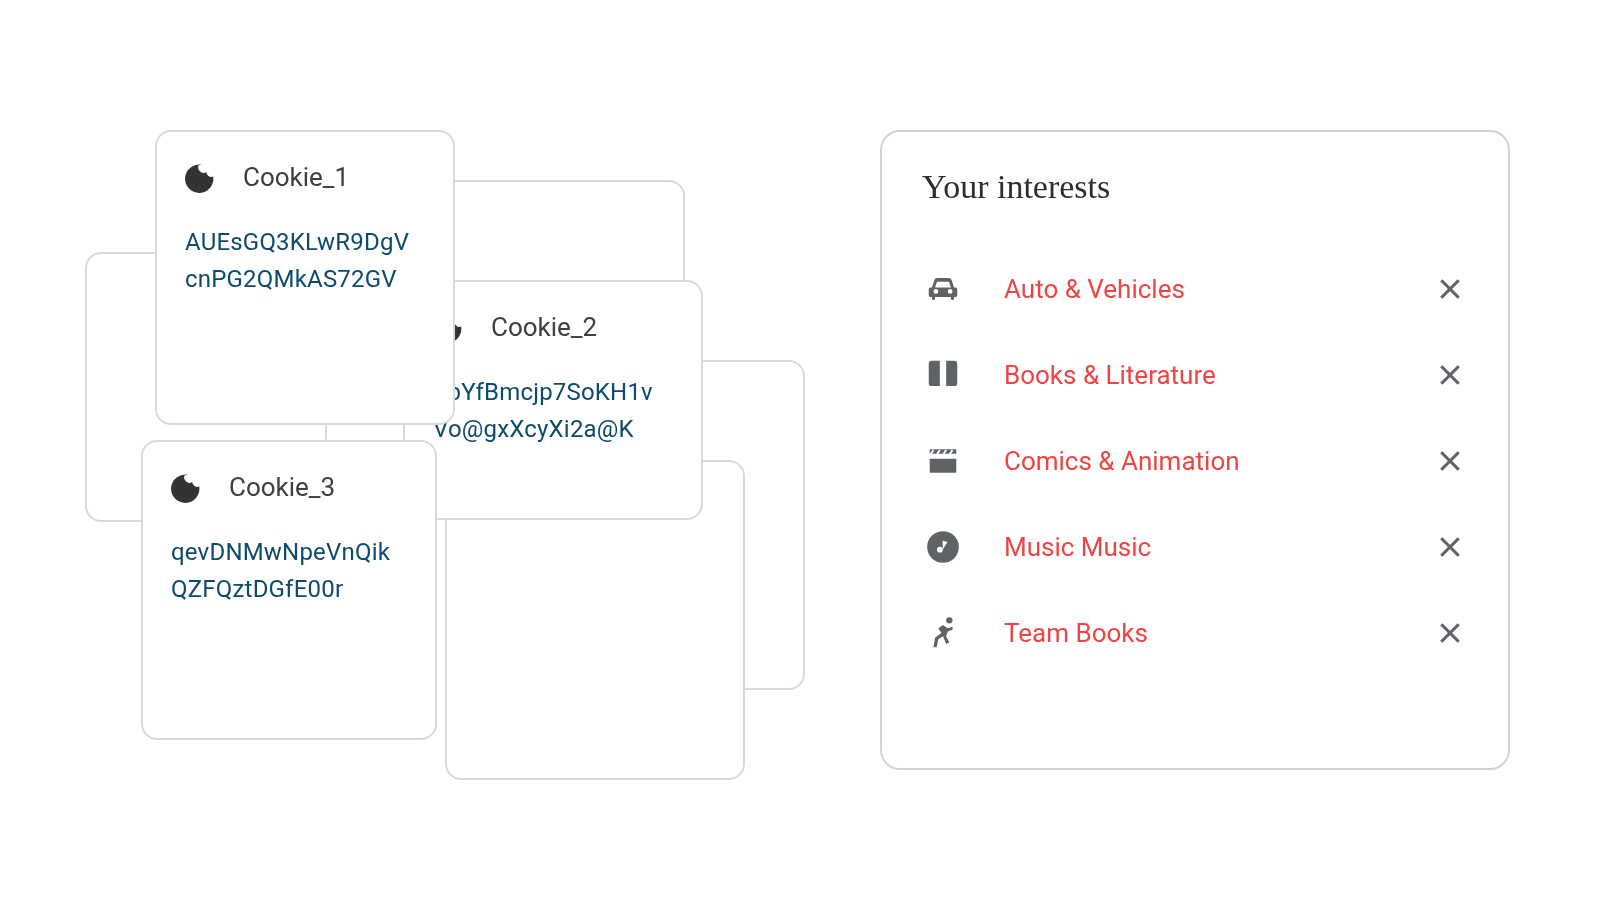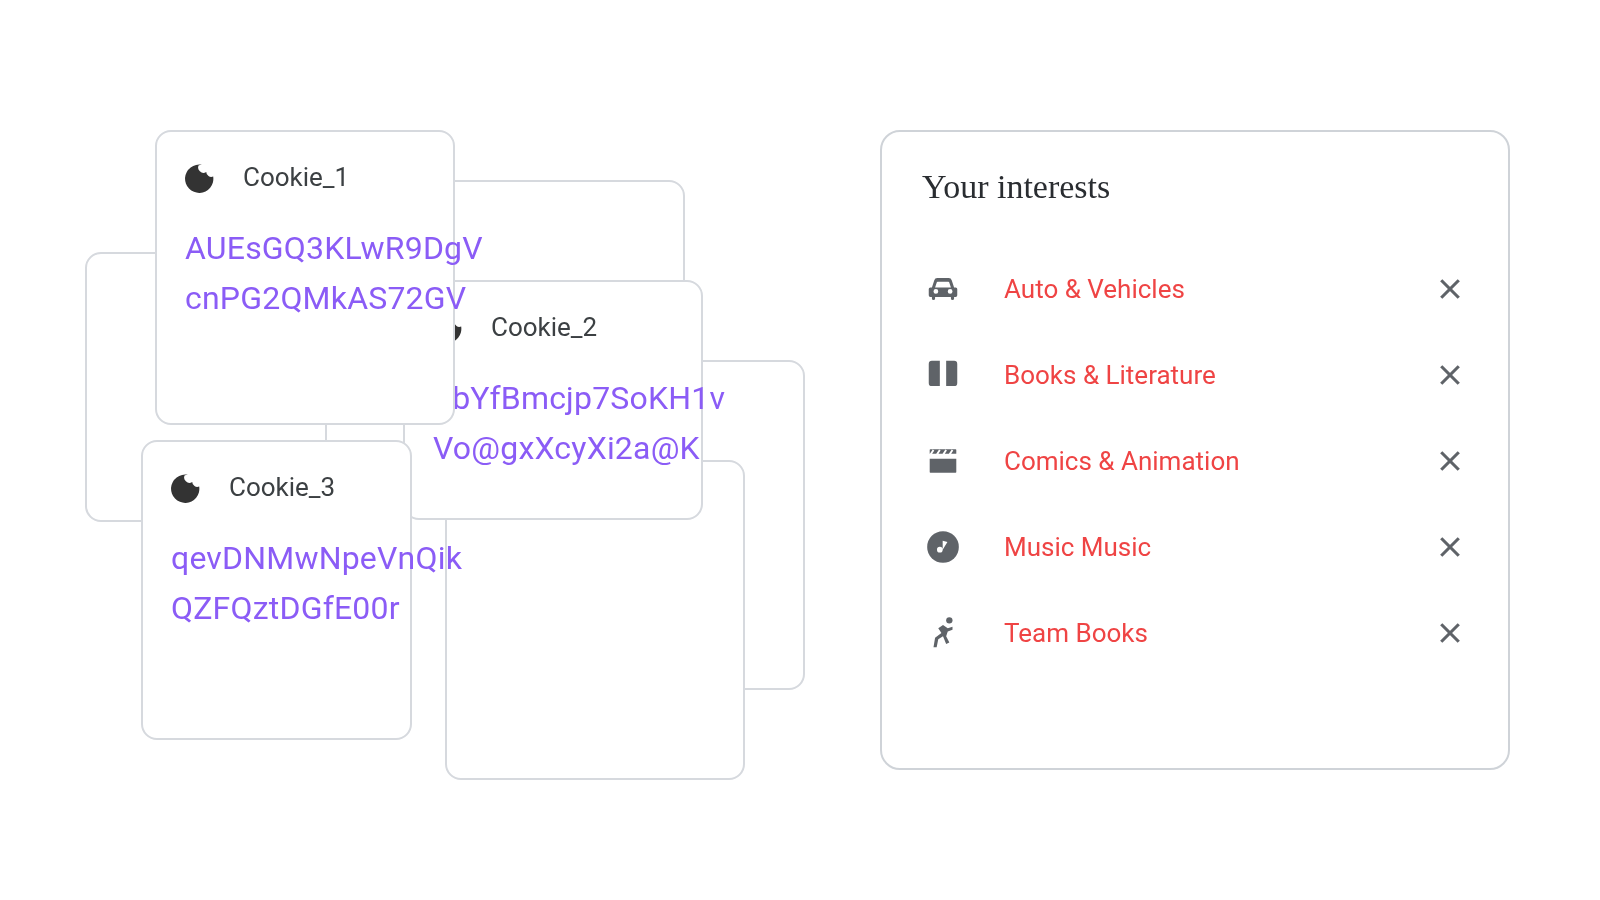--- a/index.html
+++ b/index.html
@@ -47,35 +47,35 @@
       width: 34px;
       height: 34px;
       color: #333;
     }
     .cookie-title {
       font-size: 26px;
       font-weight: 400;
       color: #3c4043;
     }
     .cookie-body {
-      font-size: 32px;
+      font-size: 24px;
       line-height: 1.55;
-      color: #8b5cf6;
+      color: #0c4a6e;
       letter-spacing: 0.2px;
     }
 
     
     .blank-a { top: 122px; left: 0; width: 320px; height: 270px; }
     .blank-b { top: 50px; left: 240px; width: 360px; height: 310px; }
     .blank-c { top: 230px; left: 410px; width: 310px; height: 330px; }
     .blank-d { top: 330px; left: 360px; width: 300px; height: 320px; }
 
     .cookie1 { top: 0; left: 70px; width: 300px; height: 295px; z-index: 5; }
     .cookie2 { top: 150px; left: 318px; width: 300px; height: 240px; z-index: 4; }
-    .cookie3 { top: 310px; left: 56px; width: 271px; height: 300px; z-index: 6; }
+    .cookie3 { top: 310px; left: 56px; width: 296px; height: 300px; z-index: 6; }
 
     
     .interests-panel {
       position: absolute;
       top: 130px;
       left: 880px;
       width: 630px;
       height: 640px;
       border: 2px solid #cfd3d8;
       border-radius: 20px;

